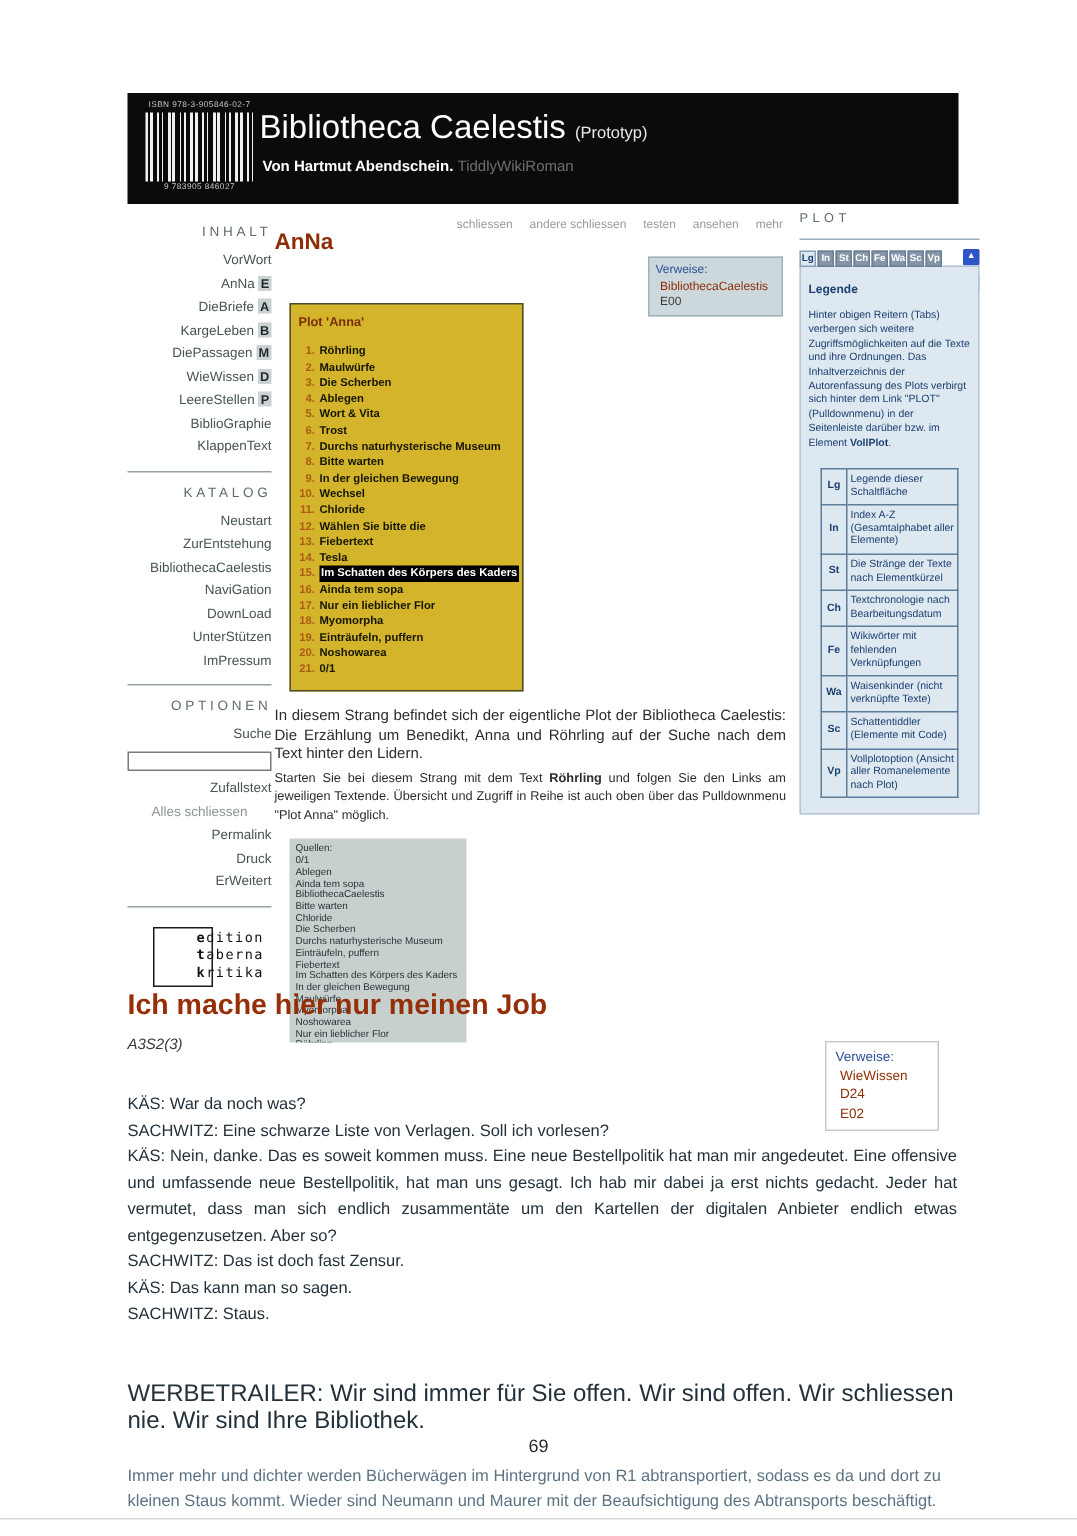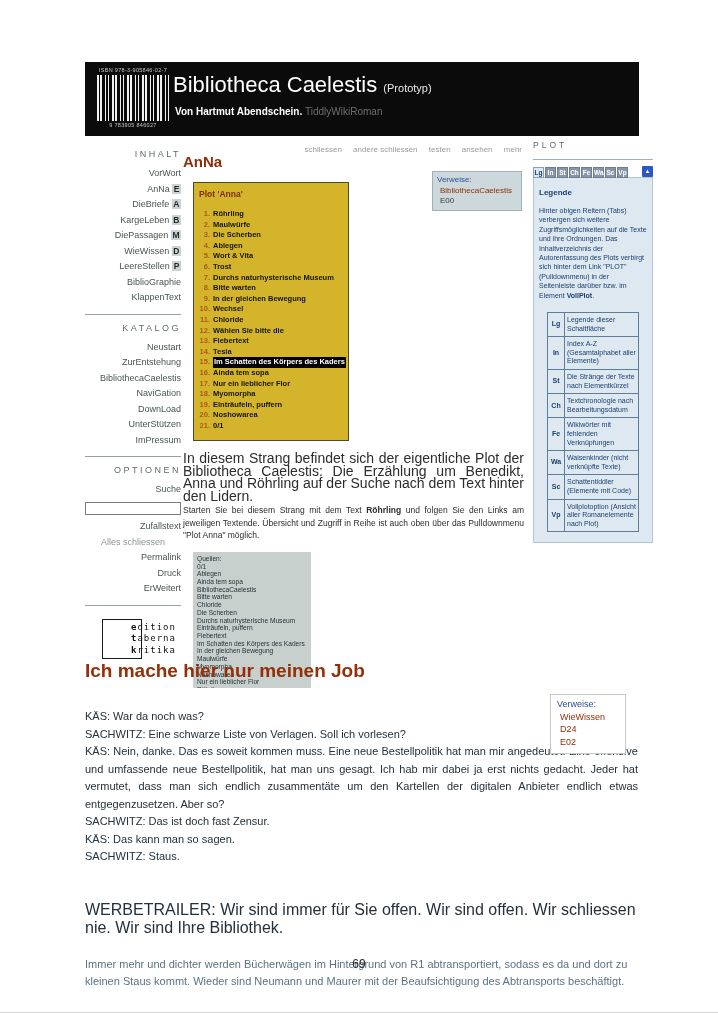--- a/index.html
+++ b/index.html
@@ -31,27 +31,27 @@
 
   
   .main { position:absolute; left:183px; top:142px; width:341px; }
   .toolbar { position:absolute; top:3px; right:2px; font-size:8px; color:#9a9a9a; white-space:nowrap; }
   .toolbar span { margin-left:9px; cursor:pointer; }
   .anna-title { font-size:15px; font-weight:bold; color:#8e2e06; margin-top:11px; }
   .verweise1 { position:absolute; top:29px; right:2px; width:90px; background:#ccd8dc; border:1px solid #9fb2b8; padding:3px 4px; font-size:8px; line-height:10.5px; }
   .vw-label { color:#2d4f96; }
   .vw-link { color:#8e2e06; padding-left:3px; cursor:pointer; }
   .vw-link.plain { color:#3a3a3a; }
-  .plotbox { margin:12px 0 0 10px; width:156px; background:#d3b42b; border:1px solid #4c4c2c; padding:6px 4px 9px 5px; }
+  .plotbox { margin:32px 0 0 10px; width:156px; background:#d3b42b; border:1px solid #4c4c2c; padding:6px 4px 9px 5px; }
   .plotbox-title { font-size:8.5px; font-weight:bold; color:#7c2e0c; margin-bottom:10px; }
   .plot-row { display:flex; font-size:7.5px; font-weight:bold; line-height:10.6px; cursor:pointer; }
   .plot-num { width:14px; min-width:14px; text-align:right; padding-right:3px; color:#ad5a16; }
   .plot-label { color:#151505; white-space:nowrap; }
   .plot-row.hl .plot-label { background:#000; color:#fff; padding:0 1px; }
-  .intro { margin-top:11px; font-size:14px; line-height:12.5px; color:#2c2c2c; text-align:justify; }
+  .intro { margin-top:11px; font-size:10px; line-height:12.5px; color:#2c2c2c; text-align:justify; }
   .reading-label { margin-top:11px; font-size:8.5px; font-style:italic; color:#4c4c4c; }
   .reading { margin-top:2px; font-size:8.5px; line-height:12.5px; color:#2c2c2c; text-align:justify; }
   .quellen { margin:10px 0 0 10px; width:118px; height:136px; overflow:hidden; background:#c8d0cd; padding:3px 4px; font-size:6.6px; line-height:7.7px; color:#26323a; }
   .quellen div { white-space:nowrap; cursor:pointer; }
 
   
   .rightcol { position:absolute; left:533px; top:140px; width:120px; }
   .plot-head { font-size:8.5px; letter-spacing:3px; color:#5c6a74; }
   .plot-hr { border:0; border-top:1px solid #9fb0ba; margin:9px 0 7px; }
   .tabs { display:flex; gap:1px; position:relative; z-index:2; }
@@ -314,20 +314,21 @@
             <td class="k">Vp</td>
             <td>Vollplotoption (Ansicht aller Romanelemente nach Plot)</td>
           </tr>
     </tbody>
       </table>
   </div>
 </div>
 
 <div class="bottom">
   <div class="story-title">Ich mache hier nur meinen Job</div>
+  <div class="story-sub">A3S2(3)</div>
   <div class="verweise2">
     <span class="vw-label">Verweise:</span>
     <span class="vw-link">WieWissen</span>
     <span class="vw-link">D24</span>
     <span class="vw-link">E02</span>
   </div>
   <div class="dialog">
     <p>KÄS: War da noch was?</p>
     <p>SACHWITZ: Eine schwarze Liste von Verlagen. Soll ich vorlesen?</p>
     <p class="just">KÄS: Nein, danke. Das es soweit kommen muss. Eine neue Bestellpolitik hat man mir angedeutet. Eine offensive und umfassende neue Bestellpolitik, hat man uns gesagt. Ich hab mir dabei ja erst nichts gedacht. Jeder hat vermutet, dass man sich endlich zusammentäte um den Kartellen der digitalen Anbieter endlich etwas entgegenzusetzen. Aber so?</p>

